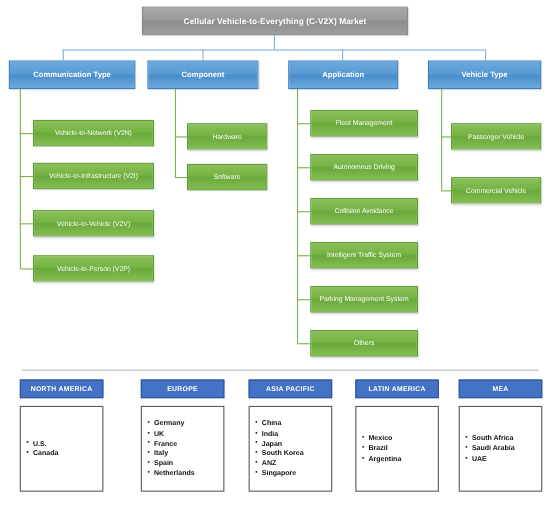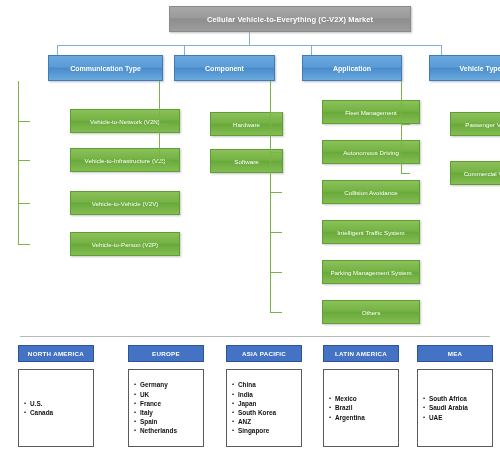--- a/index.html
+++ b/index.html
@@ -6,21 +6,21 @@
   body{
     width:500px;height:464px;
     background:#ffffff;
     font-family:"Liberation Sans", sans-serif;
     overflow:hidden;
     position:relative;
   }
   #root{position:absolute;inset:0;}
 
   
-  .node{position:absolute;box-sizing:border-box;display:flex;align-items:center;justify-content:center;text-align:center;margin-left:40px;}
+  .node{position:absolute;box-sizing:border-box;display:flex;align-items:center;justify-content:center;text-align:center;}
 
   
   .title-box{
     background:linear-gradient(180deg,#a8a8a8 0%,#9a9a9a 45%,#8d8d8d 50%,#9d9d9d 100%);
     border:1px solid #8a8a8a;
     color:#ffffff;
     font-size:7.5px;
     font-weight:bold;
     letter-spacing:.1px;
     box-shadow:1px 1px 2px rgba(0,0,0,.25);

